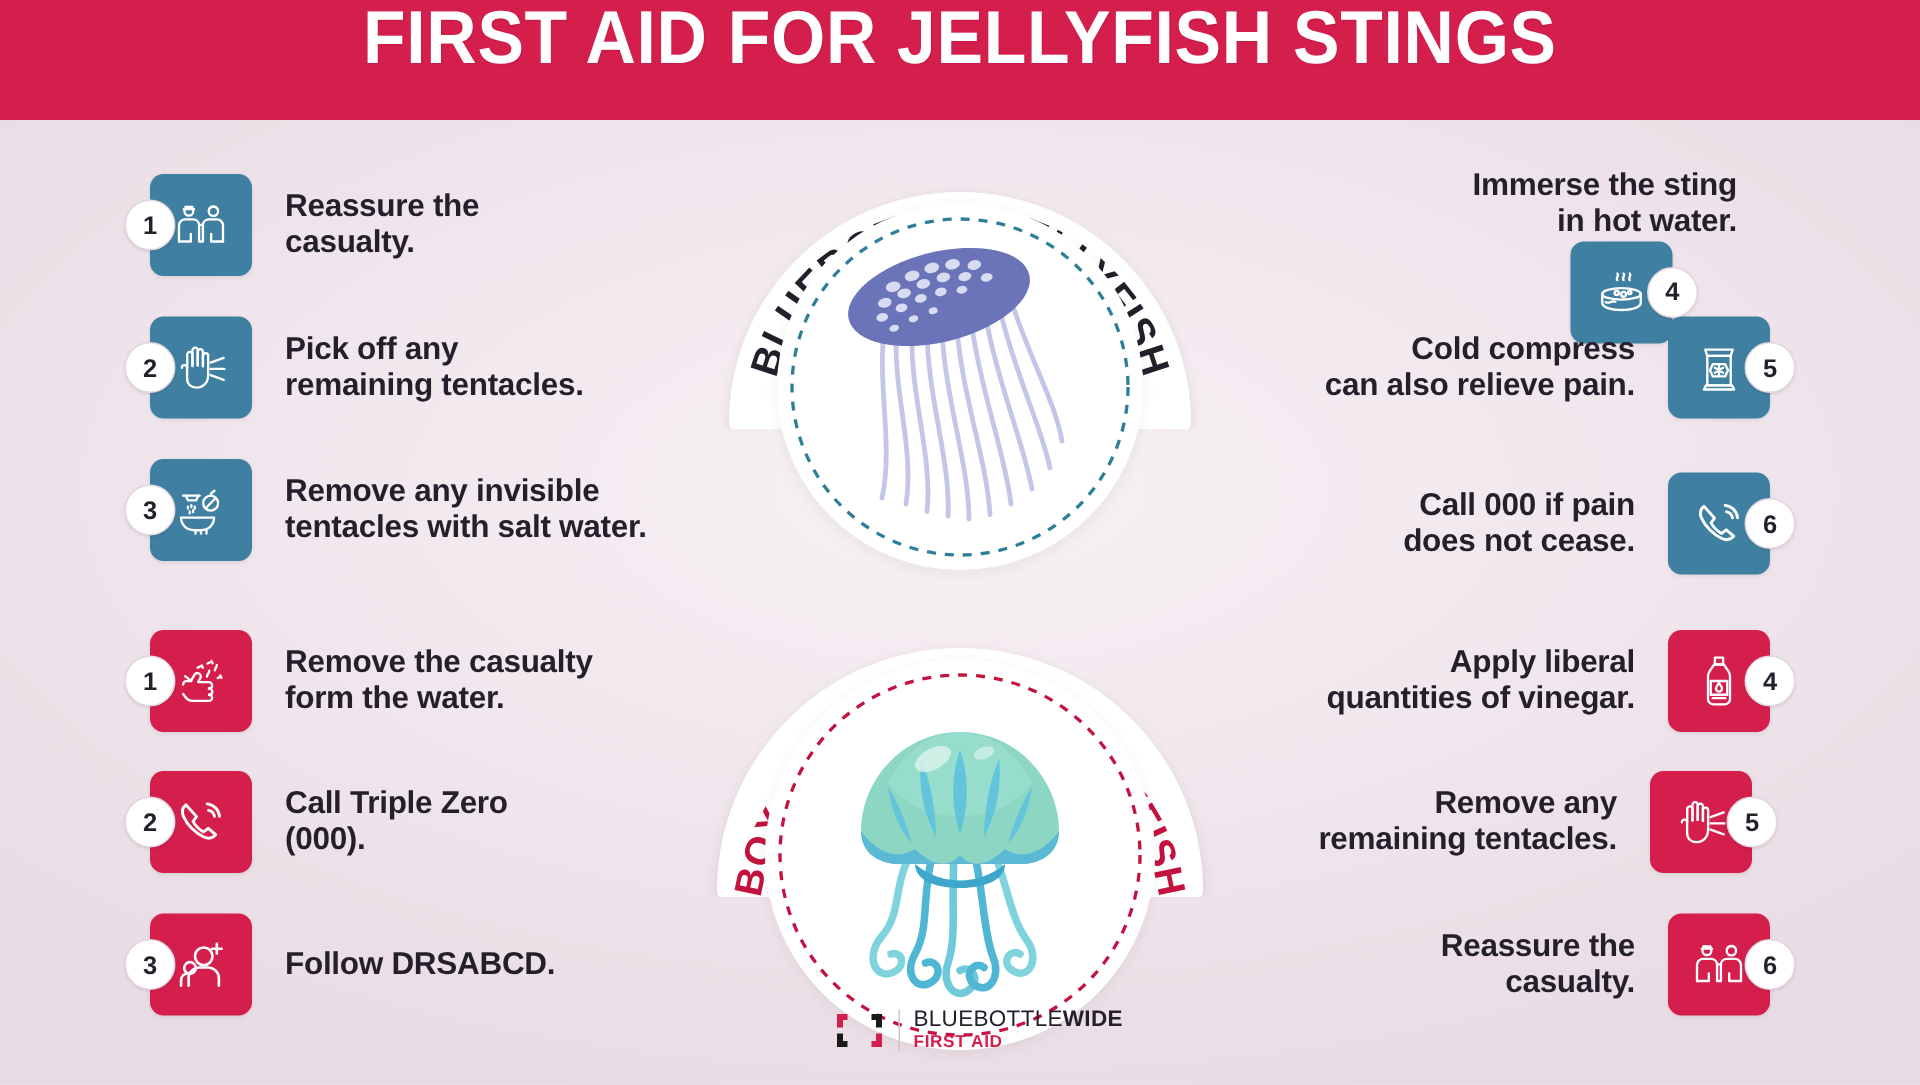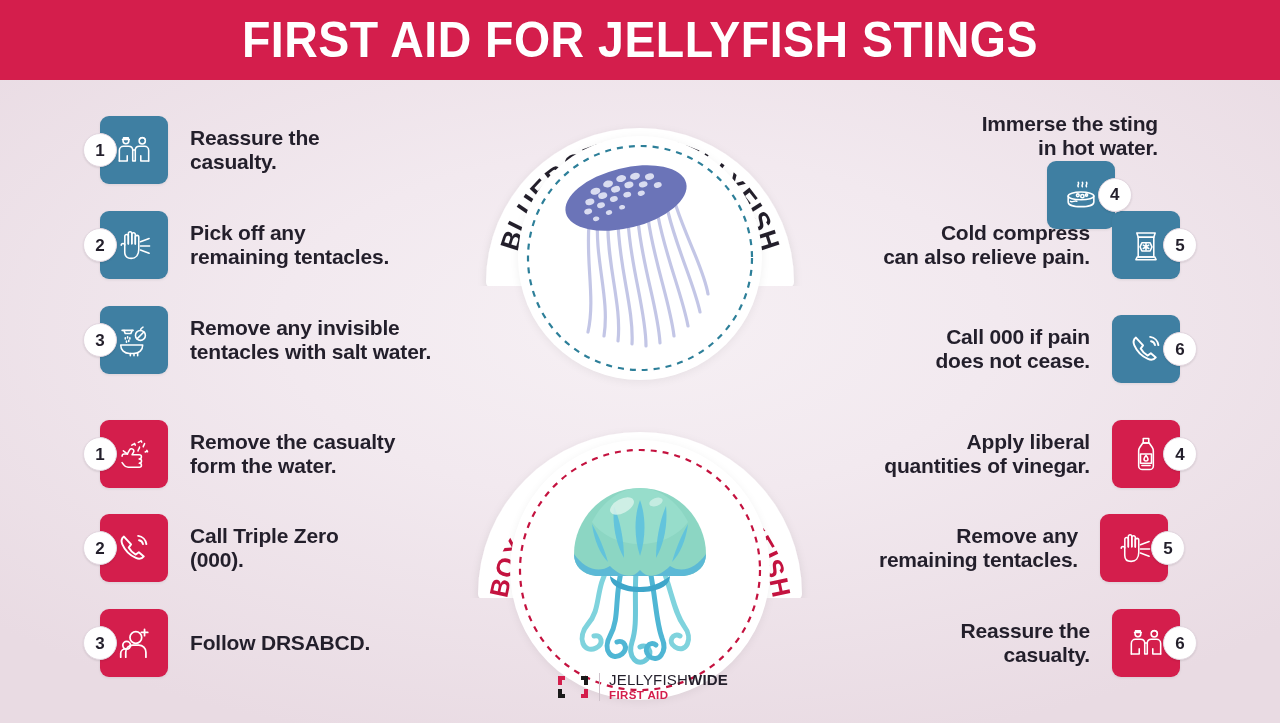--- a/index.html
+++ b/index.html
@@ -15,21 +15,21 @@
     width:1280px; height:723px;
     background:
       radial-gradient(ellipse 70% 60% at 50% 45%, #f6f0f4 0%, #f2e9ef 40%, #e9dbe3 100%);
     overflow:hidden;
   }
 
   
   .header {
     position:absolute; left:0; top:0; width:1280px; height:80px;
     background:#d41e4c;
-    display:flex; align-items:center; justify-content:center;
+    display:flex; justify-content:center;
   }
   .header h1 {
     color:#ffffff;
     font-size:50px;
     font-weight:bold;
     letter-spacing:0.5px;
     line-height:1;
     transform:scaleX(0.93);
     text-align:center;
     white-space:nowrap;
@@ -397,18 +397,18 @@
     <div class="logo-mark">
       <svg width="34" height="34" viewBox="0 0 34 34">
         <path d="M2 6h7v4H6v5H2z" fill="#d41e4c"></path>
         <path d="M32 6h-7v4h3v5h4z" fill="#1a1a1a"></path>
         <path d="M2 28h7v-4H6v-5H2z" fill="#1a1a1a"></path>
         <path d="M32 28h-7v-4h3v-5h4z" fill="#d41e4c"></path>
       </svg>
     </div>
     <div class="logo-divider"></div>
     <div class="logo-text">
-      <div class="logo-line1"><span>JELLYFISH</span><b>WIDE</b></div>
+      <div class="logo-line1"><span>BLUEBOTTLE</span><b>WIDE</b></div>
       <div class="logo-line2">FIRST AID</div>
     </div>
   </div>
 
 </div>
 
 </body></html>

